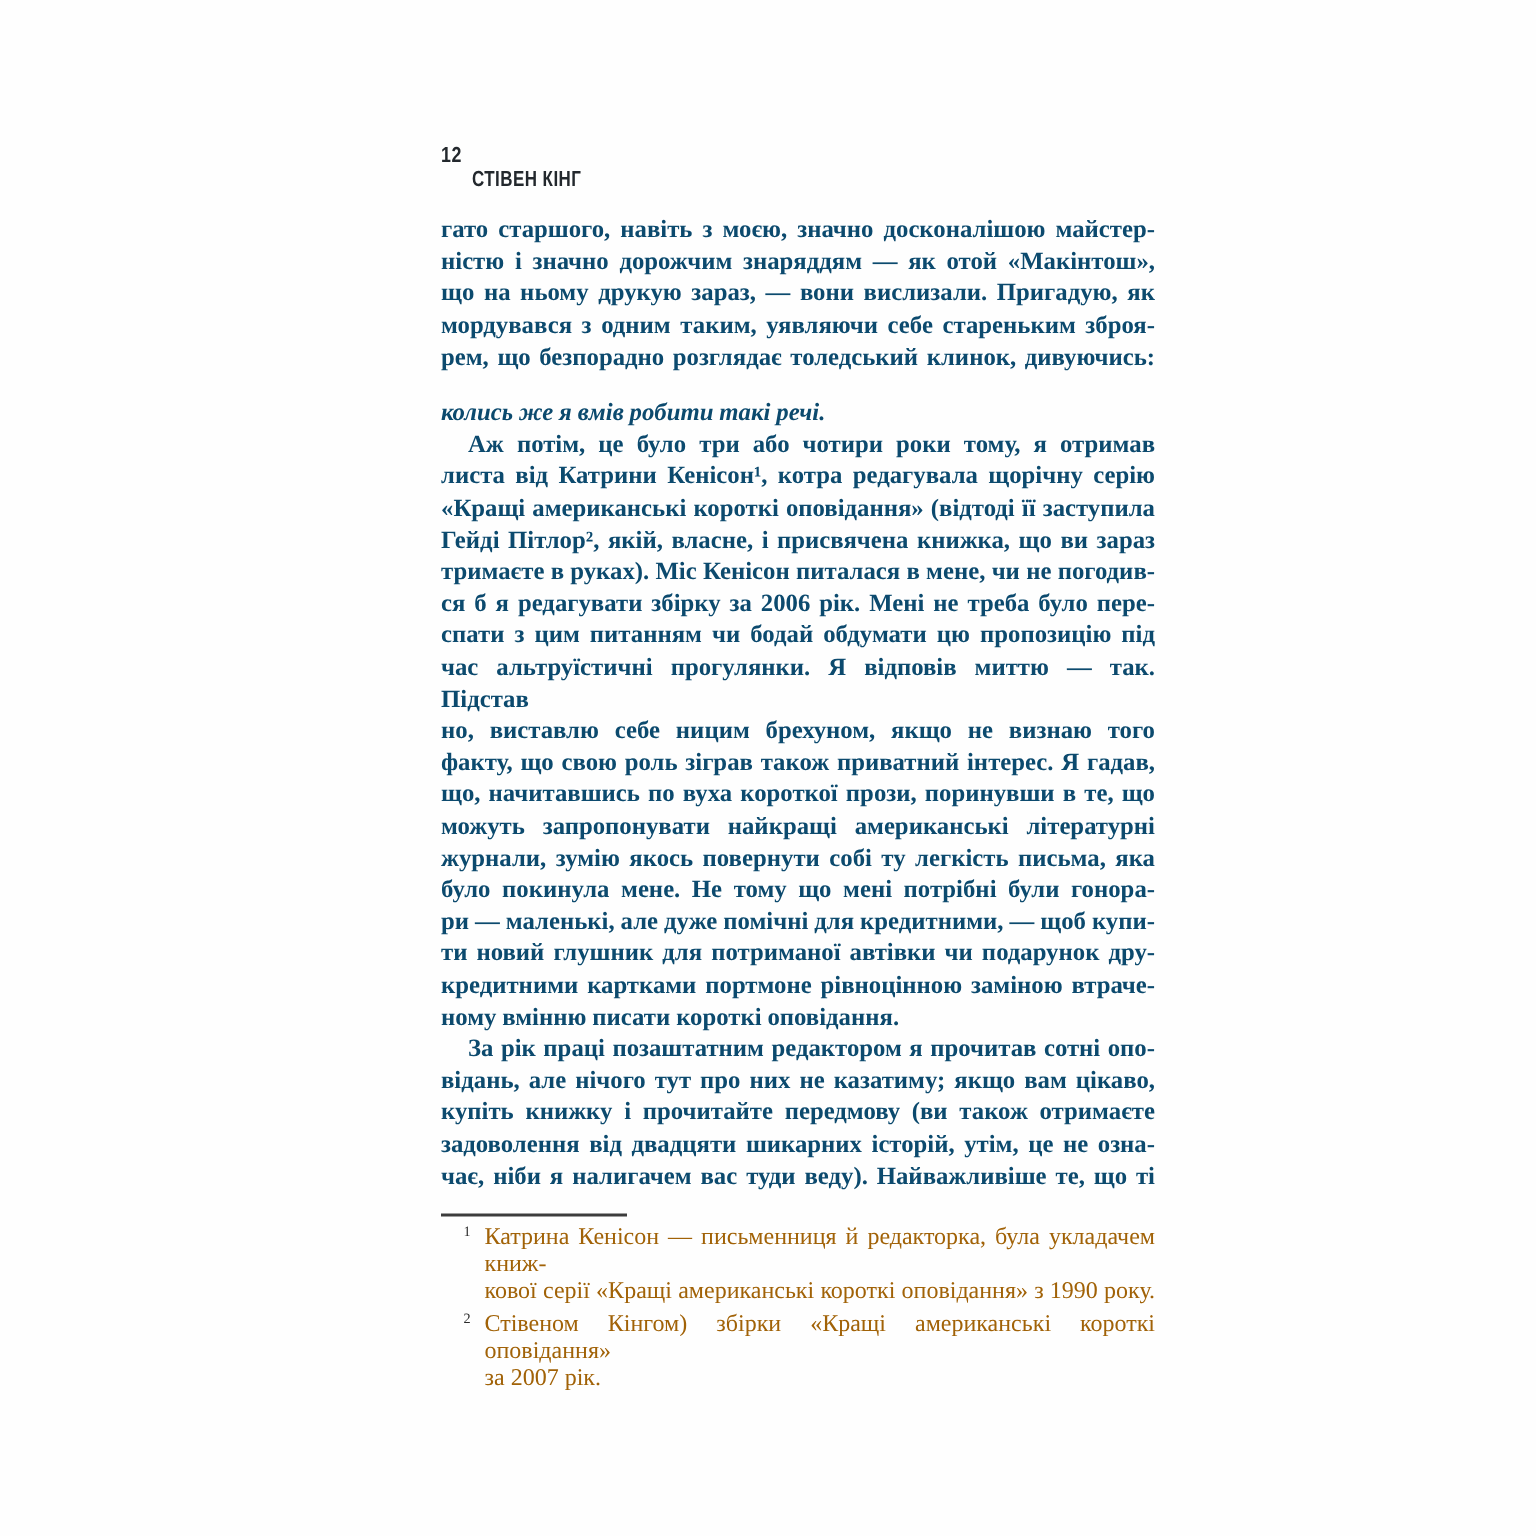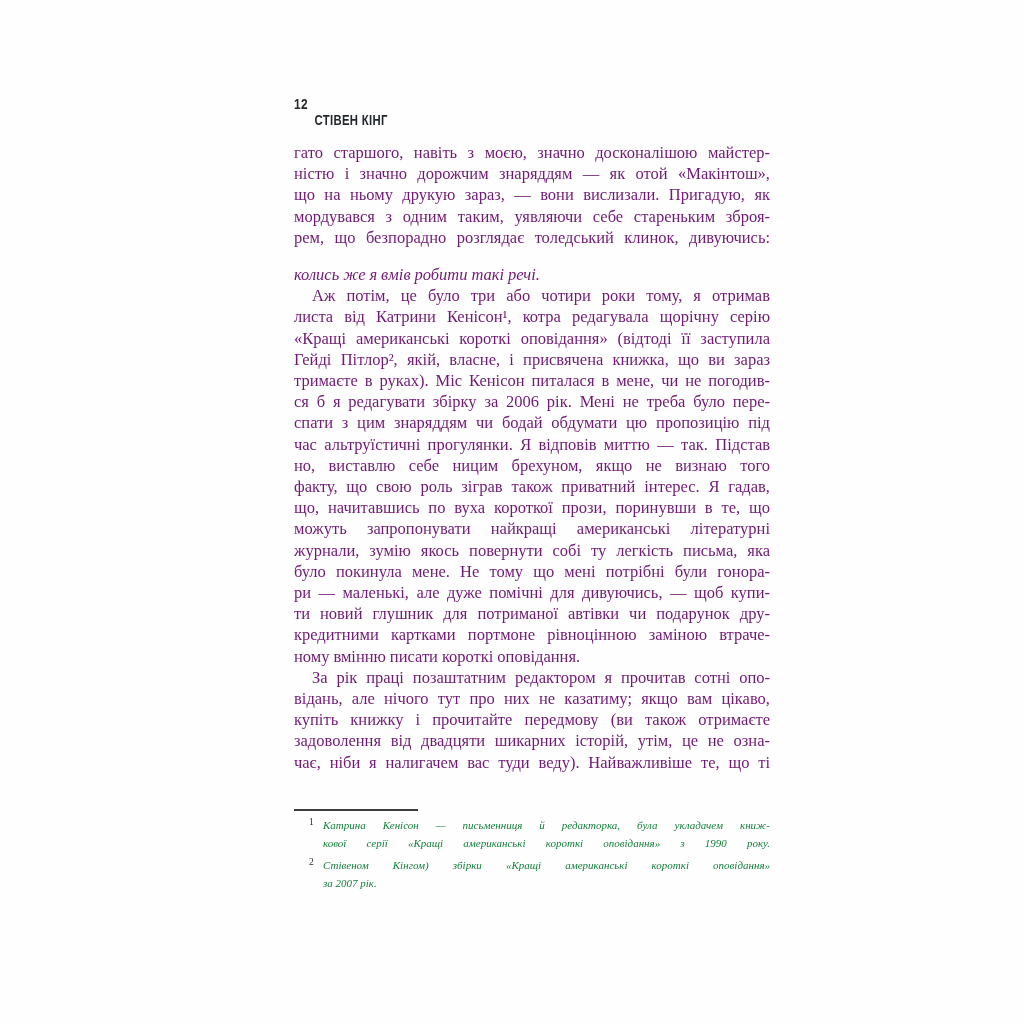--- a/index.html
+++ b/index.html
@@ -45,21 +45,22 @@
     left: 294px;
     top: 142px;
     width: 476px;
   }
   .tline {
     font-size: 16.5px;
     line-height: 21.2px;
     text-align: justify;
     text-align-last: justify;
     word-spacing: -0.2px;
-    color: #701a75;
+    color: #0c4a6e;
+    font-weight: bold;
   }
   .tline.last { text-align-last: left; }
   .tline.indent { text-indent: 18px; }
   .tline.italic { font-style: italic; margin-top: 16px; }
 
   
   .fn-separator {
     position: absolute;
     left: 294px;
     top: 809px;
@@ -81,26 +82,25 @@
   }
   .footnote + .footnote { margin-top: 4px; }
   .fn-marker {
     position: absolute;
     left: 15px;
     top: 1px;
     font-size: 9.5px;
     color: #2a2a2a;
   }
   .fn-line {
-    font-size: 11px;
+    font-size: 16px;
     line-height: 18px;
     text-align: justify;
     text-align-last: justify;
-    color: #15803d;
-    font-style: italic;
+    color: #a16207;
   }
   .fn-line.last { text-align-last: left; }
 </style>
 </head>
 <body>
 
 <div class="page">
 
   <header class="page-header">
     <span class="hdr page-number">12</span>
@@ -118,29 +118,29 @@
       <div class="tline fit last italic">колись же я вмів робити такі речі.</div>
     </section>
 
     <section class="para">
       <div class="tline fit indent">Аж потім, це було три або чотири роки тому, я отримав</div>
       <div class="tline fit">листа від Катрини Кенісон¹, котра редагувала щорічну серію</div>
       <div class="tline fit">«Кращі американські короткі оповідання» (відтоді її заступила</div>
       <div class="tline fit">Гейді Пітлор², якій, власне, і присвячена книжка, що ви зараз</div>
       <div class="tline fit">тримаєте в руках). Міс Кенісон питалася в мене, чи не погодив-</div>
       <div class="tline fit">ся б я редагувати збірку за 2006 рік. Мені не треба було пере-</div>
-      <div class="tline fit">спати з цим знаряддям чи бодай обдумати цю пропозицію під</div>
+      <div class="tline fit">спати з цим питанням чи бодай обдумати цю пропозицію під</div>
       <div class="tline fit">час альтруїстичні прогулянки. Я відповів миттю — так. Підстав</div>
       <div class="tline fit">но, виставлю себе ницим брехуном, якщо не визнаю того</div>
       <div class="tline fit">факту, що свою роль зіграв також приватний інтерес. Я гадав,</div>
       <div class="tline fit">що, начитавшись по вуха короткої прози, поринувши в те, що</div>
       <div class="tline fit">можуть запропонувати найкращі американські літературні</div>
       <div class="tline fit">журнали, зумію якось повернути собі ту легкість письма, яка</div>
       <div class="tline fit">було покинула мене. Не тому що мені потрібні були гонора-</div>
-      <div class="tline fit">ри — маленькі, але дуже помічні для дивуючись, — щоб купи-</div>
+      <div class="tline fit">ри — маленькі, але дуже помічні для кредитними, — щоб купи-</div>
       <div class="tline fit">ти новий глушник для потриманої автівки чи подарунок дру-</div>
       <div class="tline fit">кредитними картками портмоне рівноцінною заміною втраче-</div>
       <div class="tline fit last">ному вмінню писати короткі оповідання.</div>
     </section>
 
     <section class="para">
       <div class="tline fit indent">За рік праці позаштатним редактором я прочитав сотні опо-</div>
       <div class="tline fit">відань, але нічого тут про них не казатиму; якщо вам цікаво,</div>
       <div class="tline fit">купіть книжку і прочитайте передмову (ви також отримаєте</div>
       <div class="tline fit">задоволення від двадцяти шикарних історій, утім, це не озна-</div>

